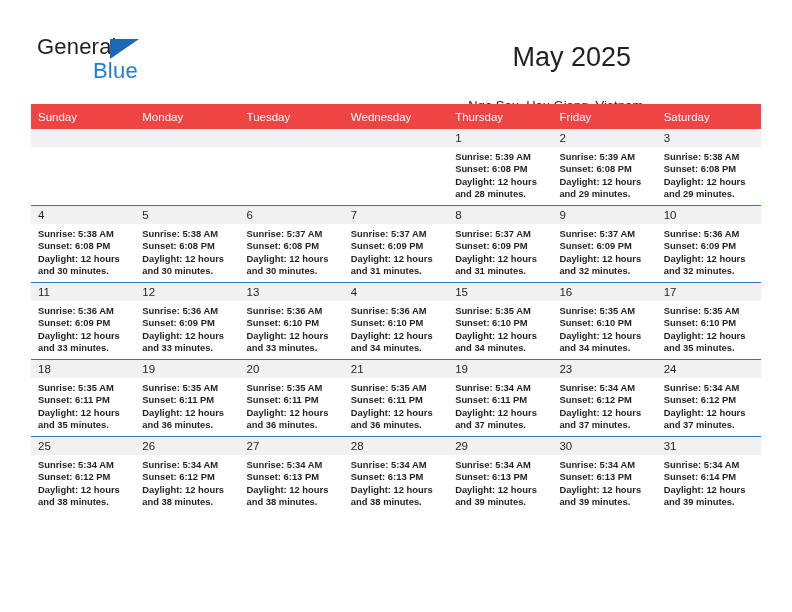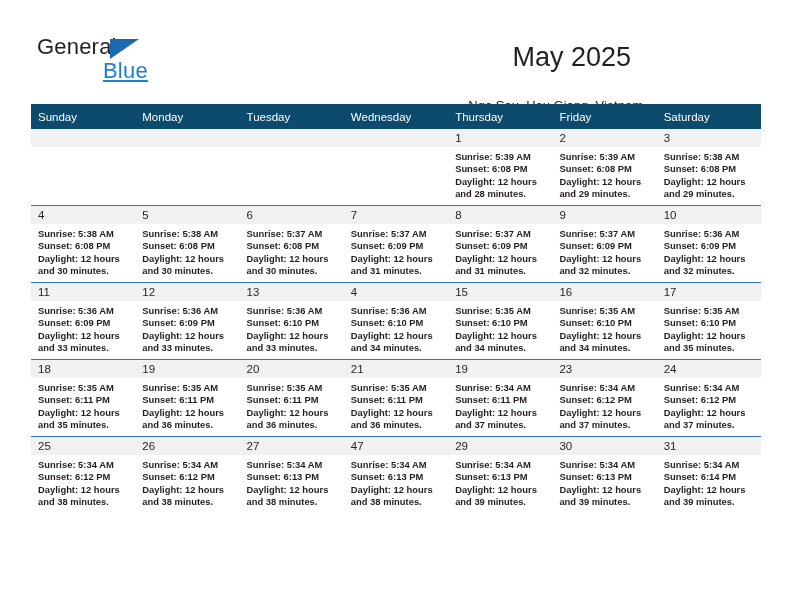--- a/index.html
+++ b/index.html
@@ -49,26 +49,25 @@
     position: absolute;
     left: 73px;
     top: 5px;
     width: 0;
     height: 0;
     border-left: 29px solid #1b68b3;
     border-bottom: 20px solid transparent;
   }
   .logo-blue {
     position: absolute;
-    left: 66px;
+    left: 56px;
     top: 24px;
     font-size: 22px;
     color: #1b7fd4;
     letter-spacing: 0.2px;
-    text-decoration: underline;
   }
 
   .title-block {
     position: absolute;
     right: 0;
     top: 0;
     text-align: right;
   }
   .cal-title {
     font-size: 27px;
@@ -87,21 +86,21 @@
   
   .calendar {
     position: absolute;
     left: 31px;
     top: 104px;
     width: 730px;
     border-collapse: collapse;
     table-layout: fixed;
   }
   .calendar th {
-    background: #0c4a6e;
+    background: #ef4444;
     color: #ffffff;
     font-weight: normal;
     font-size: 11.5px;
     text-align: left;
     padding: 6px 0 6px 7px;
     height: 13px;
     border: none;
   }
   .calendar td {
     vertical-align: top;
@@ -499,21 +498,21 @@
               <div class="cell-body">
                 <div>Sunrise: 5:34 AM</div>
                 <div>Sunset: 6:13 PM</div>
                 <div>Daylight: 12 hours</div>
                 <div>and 38 minutes.</div>
               </div>
             </div>
           </td>
           <td>
             <div class="cell-inner">
-              <div class="daynum-band">47</div>
+              <div class="daynum-band">28</div>
               <div class="cell-body">
                 <div>Sunrise: 5:34 AM</div>
                 <div>Sunset: 6:13 PM</div>
                 <div>Daylight: 12 hours</div>
                 <div>and 38 minutes.</div>
               </div>
             </div>
           </td>
           <td>
             <div class="cell-inner">

